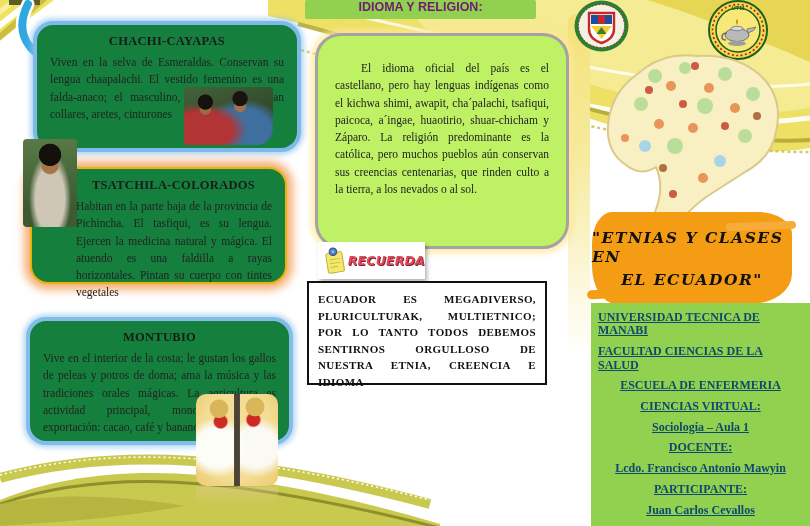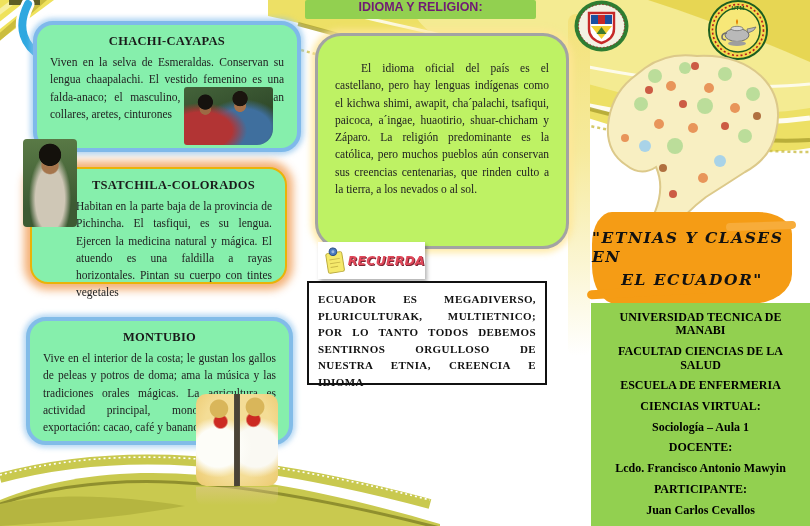--- a/index.html
+++ b/index.html
@@ -11,21 +11,21 @@
   .deco-top-swirl{left:268px;top:0;width:542px;height:170px;}
   .deco-strip-vert{left:568px;top:14px;width:22px;height:342px;
       background:linear-gradient(to bottom,#F3E27A 0%,#F6EA9C 40%,rgba(246,234,156,0) 100%);
       border-radius:8px;}
   .deco-bottom-wave{left:0;top:442px;width:440px;height:84px;}
   .deco-corner{left:0;top:0;width:72px;height:52px;}
   .deco-darkbar{left:9px;top:0;width:31px;height:5px;background:#5d5d24;}
   .arrow-wrap{left:8px;top:0;width:84px;height:84px;}
 
   
-  .infobox{background:#86efac;border-radius:20px;}
+  .infobox{background:#15803d;border-radius:20px;}
   .box1{left:33px;top:21px;width:260px;height:123px;border:4px solid #7FB9EA;
         box-shadow:0 0 5px 3px rgba(140,193,236,.65);}
   .box2{left:30px;top:167px;width:253px;height:113px;border:2px solid #eab308;border-radius:18px;
         box-shadow:0 0 8px 6px rgba(242,163,95,.85);}
   .box3{left:26px;top:317px;width:259px;height:120px;border:4px solid #82BCE8;
         box-shadow:0 0 5px 3px rgba(140,193,236,.6);}
   .box-title{text-align:center;font-weight:bold;font-size:12.5px;margin-top:9px;letter-spacing:.3px;}
   .box-body{margin:5px 13px 0 13px;font-size:11.5px;line-height:1.5;text-align:justify;color:#222;}
   .box2 .box-body{margin-left:44px;}
   .box2 .box-title{padding-left:30px;}
@@ -91,21 +91,21 @@
       display:flex;flex-direction:column;align-items:center;justify-content:center;gap:4px;}
   .brush:before{content:"";position:absolute;left:-5px;bottom:8px;width:130px;height:9px;
       background:#F59C15;border-radius:6px;transform:rotate(-3deg);}
   .brush:after{content:"";position:absolute;right:-4px;top:10px;width:70px;height:8px;
       background:#F7AC3A;border-radius:5px;transform:rotate(-2deg);}
   .brush-line{font-weight:bold;font-style:italic;font-size:15.5px;letter-spacing:1.5px;
       color:#111;font-family:"DejaVu Serif",serif;z-index:2;}
   .green-panel{left:591px;top:303px;width:219px;height:223px;background:#92D050;
       box-sizing:border-box;display:flex;flex-direction:column;justify-content:space-between;
       align-items:center;padding:8px 7px 9px 7px;}
-  .gp-line{font-weight:bold;font-size:12px;line-height:1.12;text-align:center;color:#000000;}
+  .gp-line{font-weight:bold;font-size:12px;line-height:1.12;text-align:left;color:#0c4a6e;text-decoration:underline;}
 </style>
 </head>
 <body>
 
 <div class="page">
 
   <svg class="abs deco-top-swirl" viewBox="0 0 542 170">
     <path d="M0,0 H542 V148 C430,166 320,118 180,68 C110,44 40,24 0,16 Z" fill="#EDE065"></path>
     <path d="M140,0 H542 V108 C430,128 300,78 170,36 C152,28 144,12 140,0 Z" fill="#F5EC9A" opacity="0.85"></path>
     <path d="M380,0 H542 V62 C492,40 436,18 380,0 Z" fill="#E6D44C" opacity="0.9"></path>

